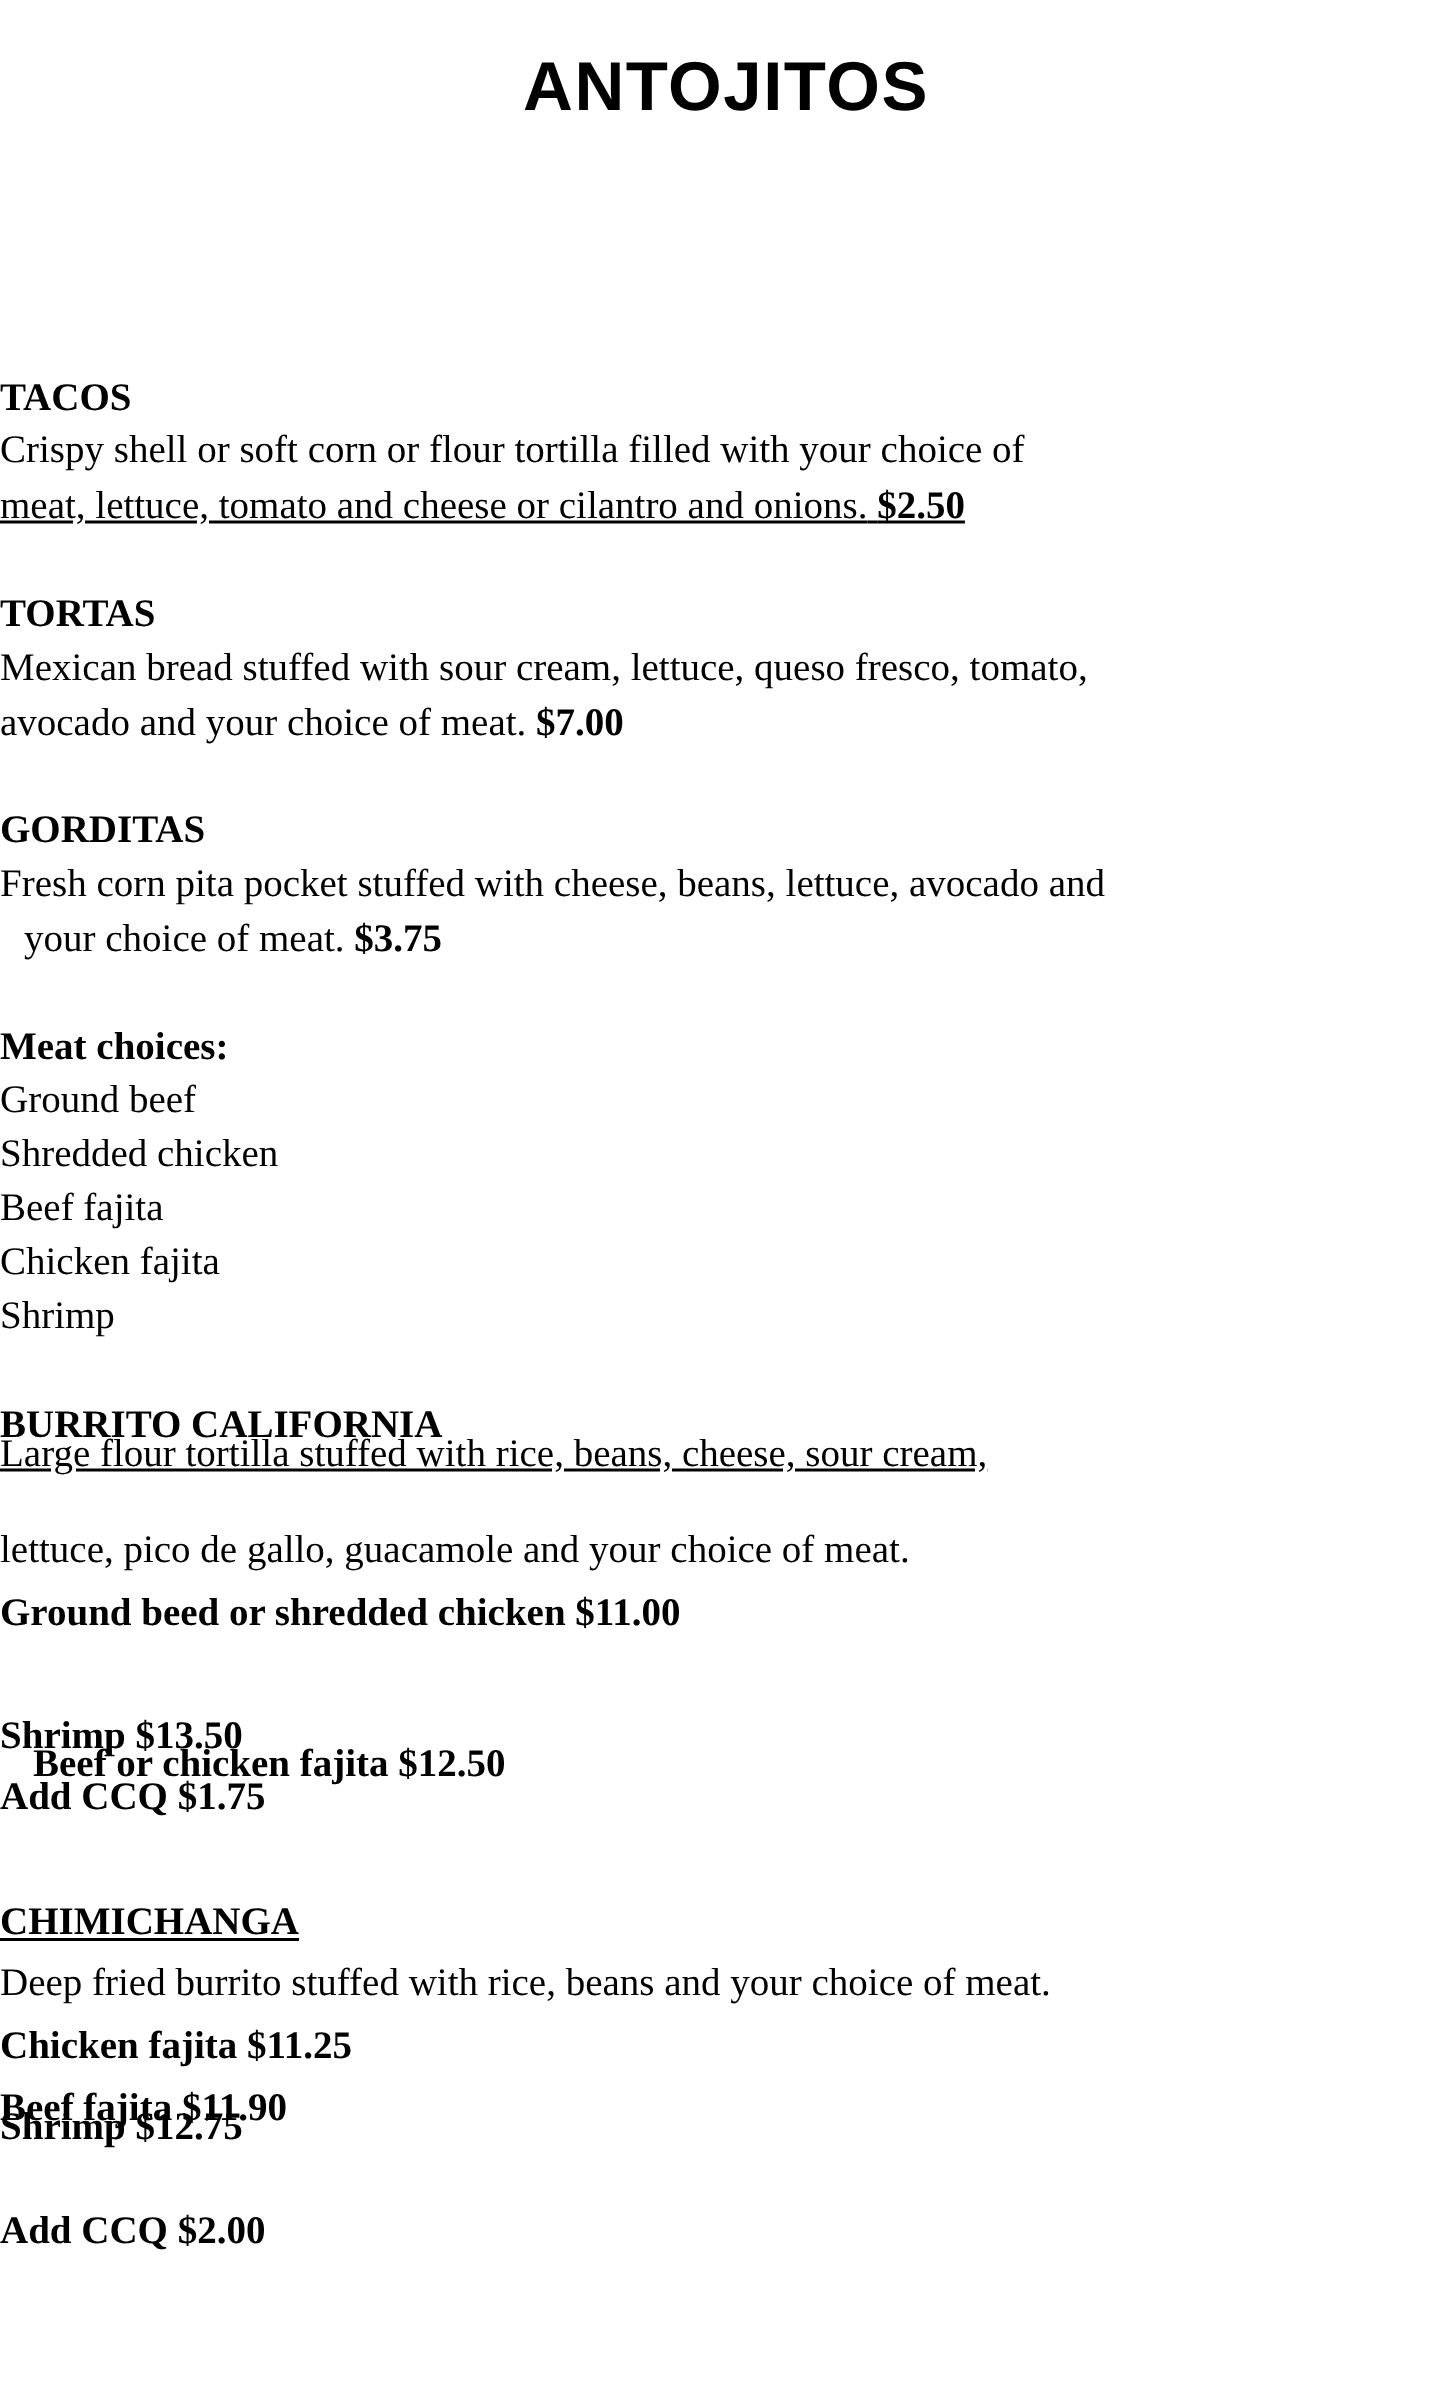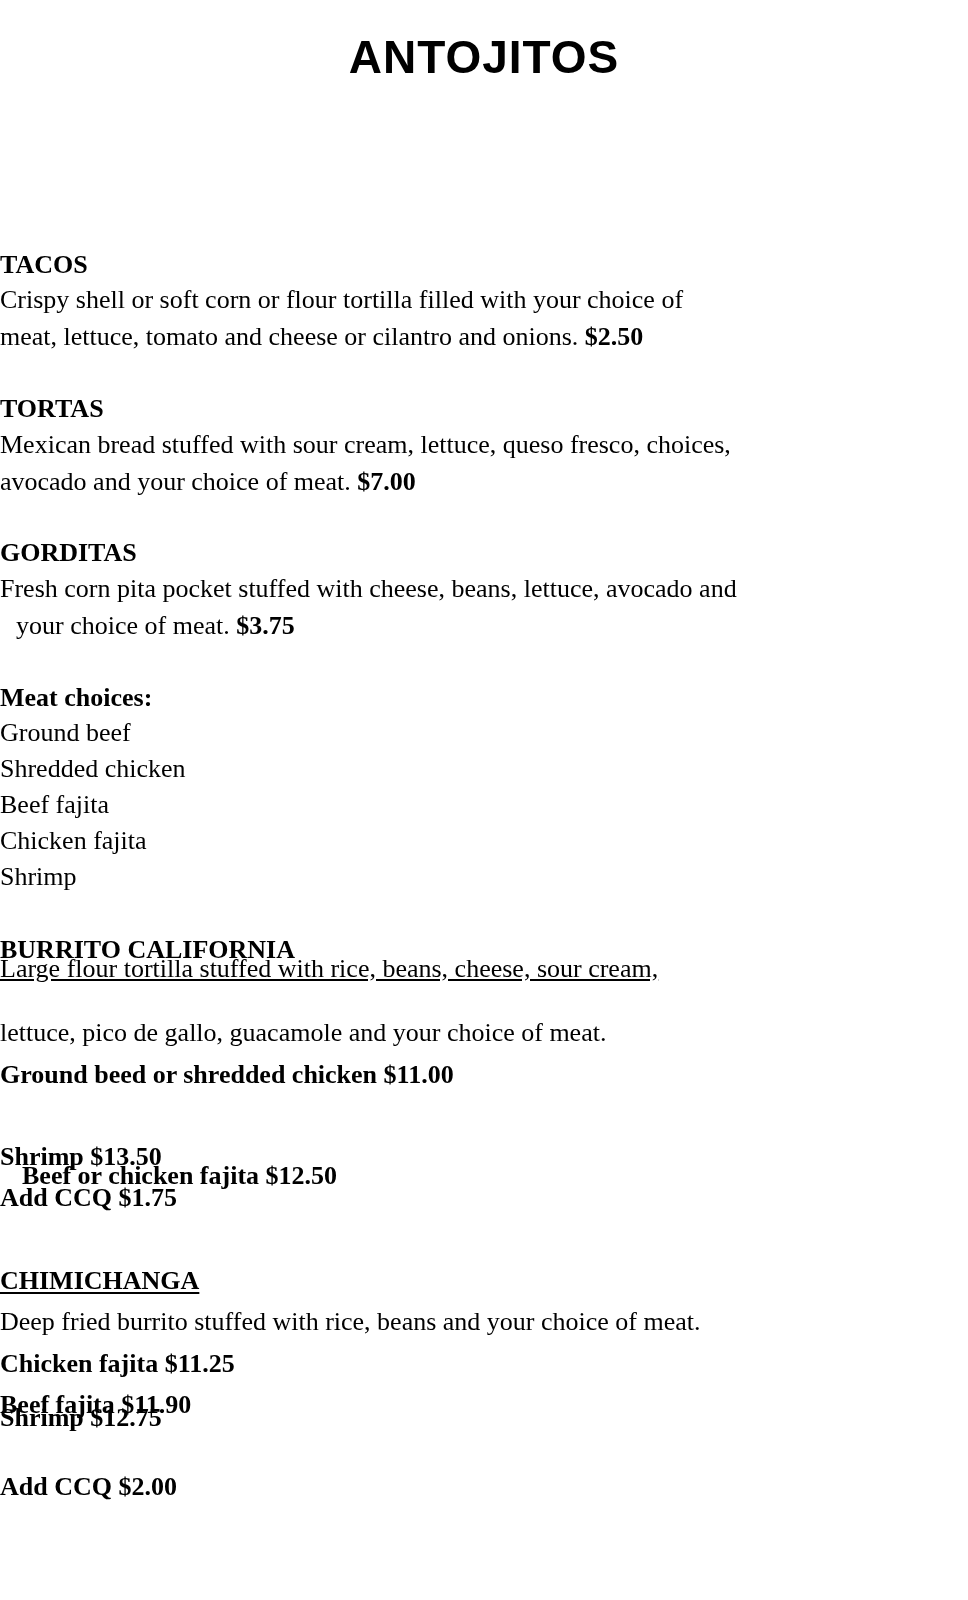--- a/index.html
+++ b/index.html
@@ -21,26 +21,26 @@
 </head>
 <body>
 
 <div class="page">
 
   <div class="title" style="top:26px;">ANTOJITOS</div>
 
   <div>
     <div class="line bold" style="top:250px;">TACOS</div>
     <div class="line" style="top:285px;">Crispy shell or soft corn or flour tortilla filled with your choice of</div>
-    <div class="line" style="top:322px;"><span>meat, lettuce, tomato and cheese or cilantro and onions.</span> <span class="bold">$2.50</span></div>
+    <div class="line" style="top:322px;text-decoration:underline;"><span>meat, lettuce, tomato and cheese or cilantro and onions.</span> <span class="bold">$2.50</span></div>
   </div>
 
   <div>
     <div class="line bold" style="top:394px;">TORTAS</div>
-    <div class="line" style="top:430px;">Mexican bread stuffed with sour cream, lettuce, queso fresco, choices,</div>
+    <div class="line" style="top:430px;">Mexican bread stuffed with sour cream, lettuce, queso fresco, tomato,</div>
     <div class="line" style="top:467px;"><span>avocado and your choice of meat.</span> <span class="bold">$7.00</span></div>
   </div>
 
   <div>
     <div class="line bold" style="top:538px;">GORDITAS</div>
     <div class="line" style="top:574px;">Fresh corn pita pocket stuffed with cheese, beans, lettuce, avocado and</div>
     <div class="line" style="top:611px;margin-left:16px;"><span>your choice of meat.</span> <span class="bold">$3.75</span></div>
   </div>
 
   <div>

